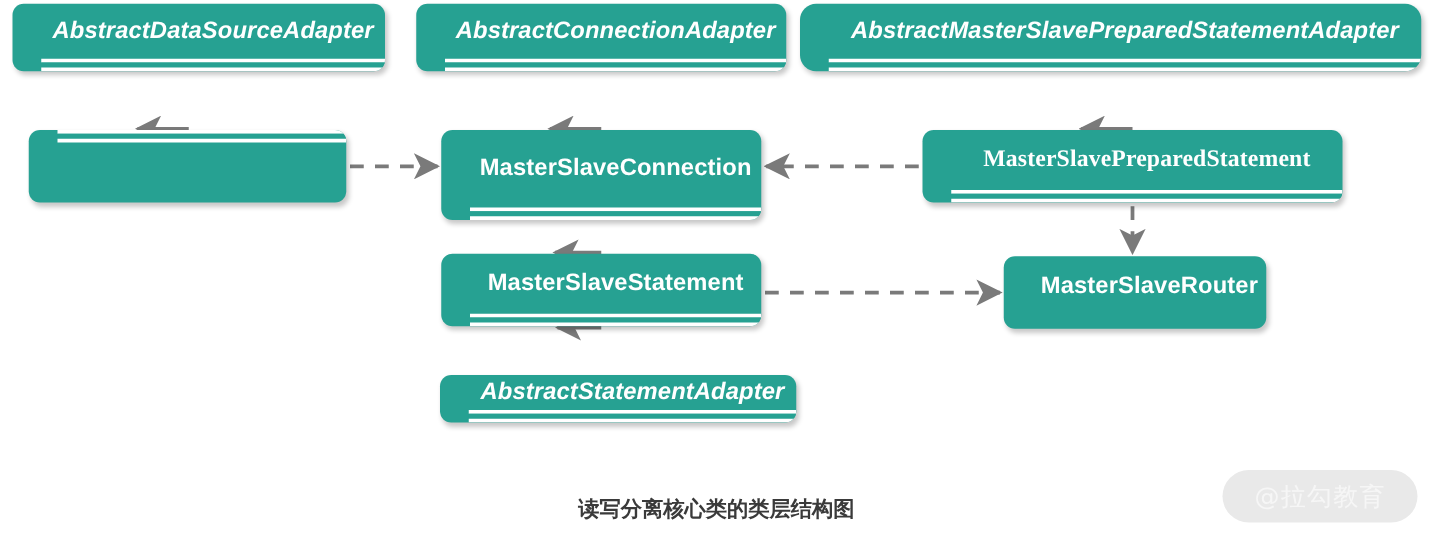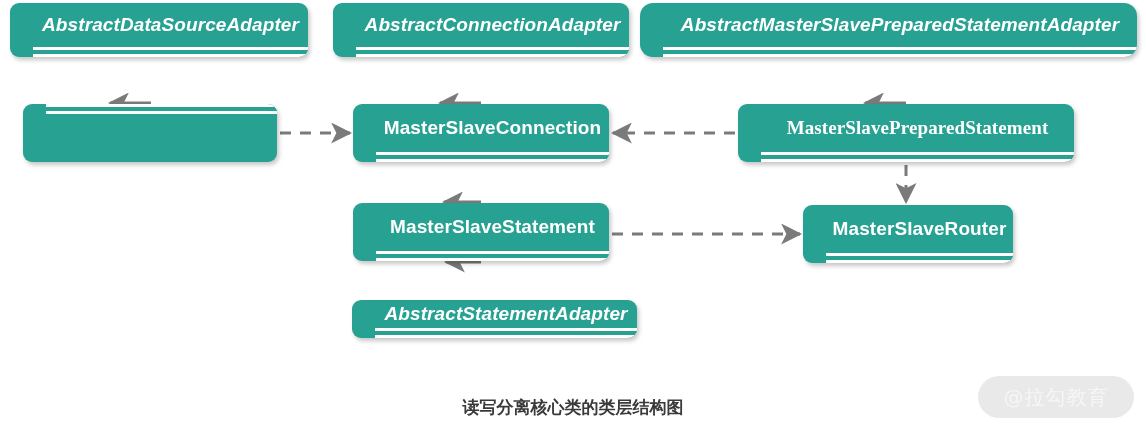--- a/index.html
+++ b/index.html
@@ -174,21 +174,21 @@
     <div class="uml-foot"></div>
   </div>
 
   <div class="uml-box" id="box-3" style="left: 23px; top: 104px; width: 254px; height: 58px;">
     <div class="uml-sep"></div>
     <div class="uml-strip"></div>
     <div class="uml-sep"></div>
     <div class="uml-foot"></div>
   </div>
 
-  <div class="uml-box" id="box-4" style="left: 353px; top: 104px; width: 256px; height: 58px;">
+  <div class="uml-box" id="box-4" style="left: 353px; top: 104px; width: 256px; height: 72px;">
     <div class="uml-title">MasterSlaveConnection</div>
     <div class="uml-sep"></div>
     <div class="uml-strip"></div>
     <div class="uml-sep"></div>
     <div class="uml-foot"></div>
   </div>
 
   <div class="uml-box" id="box-5" style="left: 738px; top: 104px; width: 336px; height: 58px; font-family: Liberation Serif, serif;">
     <div class="uml-title">MasterSlavePreparedStatement</div>
     <div class="uml-sep"></div>
@@ -198,21 +198,21 @@
   </div>
 
   <div class="uml-box" id="box-6" style="left: 353px; top: 203px; width: 256px; height: 58px;">
     <div class="uml-title">MasterSlaveStatement</div>
     <div class="uml-sep"></div>
     <div class="uml-strip"></div>
     <div class="uml-sep"></div>
     <div class="uml-foot"></div>
   </div>
 
-  <div class="uml-box" id="box-7" style="left: 803px; top: 205px; width: 210px; height: 58px;">
+  <div class="uml-box" id="box-7" style="left: 803px; top: 205px; width: 210px; height: 58px; align-items: center;">
     <div class="uml-title">MasterSlaveRouter</div>
     <div class="uml-sep"></div>
     <div class="uml-strip"></div>
     <div class="uml-sep"></div>
     <div class="uml-foot"></div>
   </div>
 
   <div class="uml-box abstract" id="box-8" style="left: 352px; top: 300px; width: 285px; height: 38px;">
     <div class="uml-title">AbstractStatementAdapter</div>
     <div class="uml-sep"></div>

